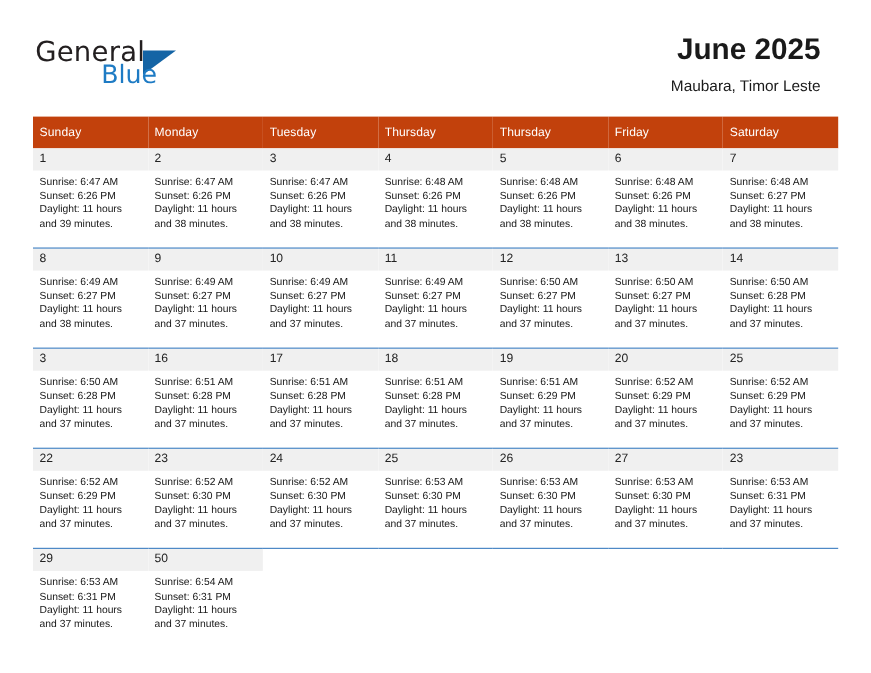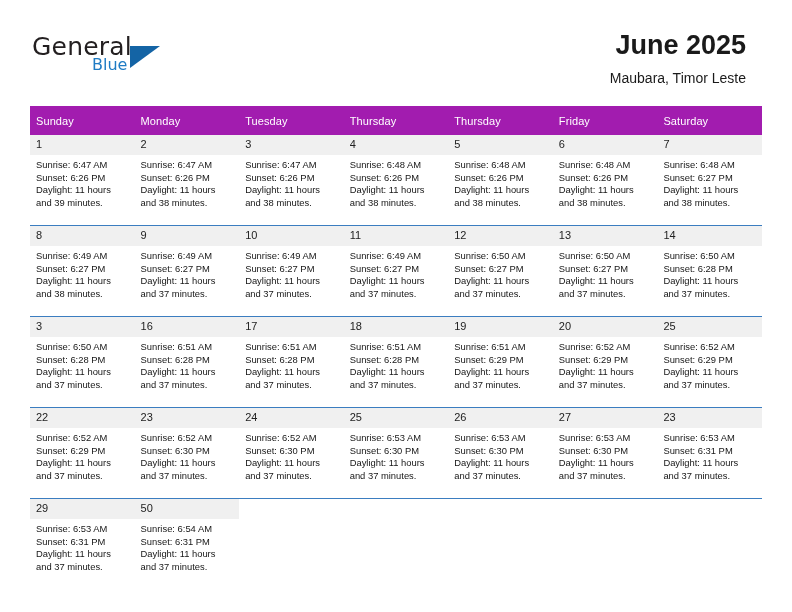--- a/index.html
+++ b/index.html
@@ -43,21 +43,21 @@
     font-size: 25px;
     letter-spacing: .2px;
     color: #231f20;
     font-family: "DejaVu Sans", sans-serif;
     font-weight: 400;
   }
   .logo-blue {
     position: absolute;
     left: 60px;
     top: 23px;
-    font-size: 16px;
+    font-size: 23px;
     color: #1e7bc4;
     font-family: "DejaVu Sans", sans-serif;
     font-weight: 400;
   }
   .logo-tri {
     position: absolute;
     left: 98px;
     top: 14px;
     width: 0;
     height: 0;
@@ -97,21 +97,21 @@
     width: 732px;
   }
   table.cal {
     border-collapse: collapse;
     table-layout: fixed;
     width: 732px;
   }
   table.cal col { width: 104.57px; }
 
   thead th {
-    background: #a21caf;
+    background: #c2410c;
     color: #ffffff;
     font-size: 11px;
     font-weight: 400;
     text-align: left;
     padding: 5px 0 5px 6px;
     height: 19px;
     vertical-align: middle;
     letter-spacing: .1px;
   }
 

